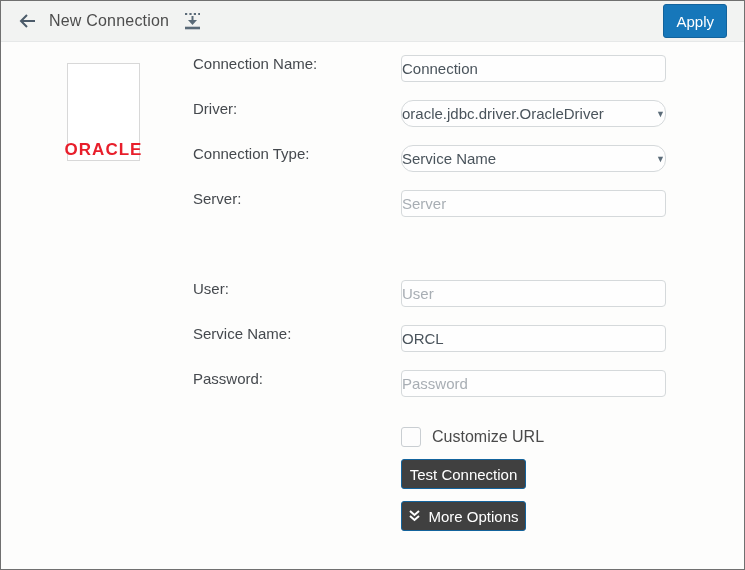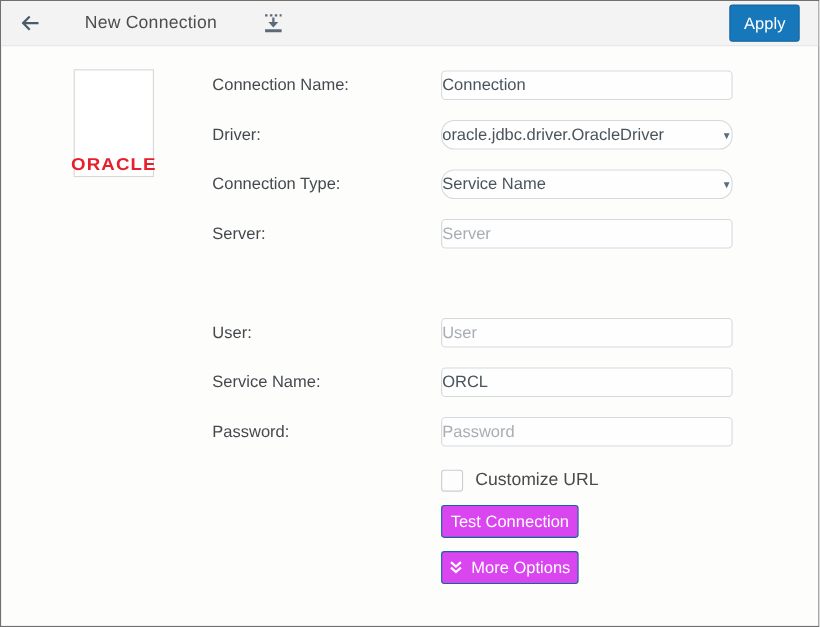--- a/index.html
+++ b/index.html
@@ -8,21 +8,21 @@
 
   .window {
     position:relative; width:745px; height:570px;
     background:#fdfdfc; border:1px solid #707070; overflow:hidden;
   }
 
   
   .header {
     position:absolute; top:0; left:0; right:0; height:41px;
     background:#f2f3f2; border-bottom:1px solid #e6e8e8;
-    display:flex; align-items:center; padding:0 17px;gap:28px;
+    display:flex; align-items:center; padding:0 17px;
   }
   .back-btn { display:flex; align-items:center; cursor:pointer; margin-right:12px; }
   .title { font-size:16px; color:#4d4d4d; letter-spacing:.2px; }
   .import-btn { display:flex; align-items:center; margin-left:13px; cursor:pointer; }
   .apply-btn {
     margin-left:auto; height:26px; padding:16px 12px;
     background:#1677ba; border:1px solid #13639c; border-radius:3px;
     color:#ffffff; font-size:15px; font-family:"Liberation Sans", sans-serif;
     cursor:pointer; display:flex; align-items:center;
   }
@@ -33,21 +33,21 @@
     background:#ffffff; border:1px solid #d8d8d8;
     display:flex; align-items:flex-end; justify-content:center;
   }
   .oracle-word {
     color:#e81e2b; font-size:17px; font-weight:bold; letter-spacing:1px;
     transform:scaleY(.92); white-space:nowrap;
   }
 
   
   .form { position:absolute; left:192px; top:54px; width:473px; }
-  .row { display:flex; align-items:center; height:45px; }
+  .row { display:flex; height:45px; }
   .lbl { width:208px; font-size:15px; color:#45494e; }
   .fld { width:265px; }
 
   .txt, .selbox {
     width:100%; height:27px; border:1px solid #d5d9db; border-radius:4px;
     background:#fefefe; font-size:15px; color:#4a545c;
     padding:0 0; font-family:"Liberation Sans", sans-serif;
   }
   .txt { outline:none; }
   .txt::placeholder { color:#a8aeb4; opacity:1; }
@@ -58,21 +58,21 @@
 
   .chk-row { display:flex; align-items:center; height:44px; padding-left:208px; }
   .checkbox {
     width:20px; height:20px; border:1px solid #c9ced2; border-radius:3px;
     background:#fdfdfd; cursor:pointer; flex:0 0 auto;
   }
   .chk-label { margin-left:11px; font-size:16px; color:#4a4a4a; }
 
   .action-col { margin-left:208px; display:flex; flex-direction:column; }
   .blue-btn {
-    height:30px; width:125px; background:#d946ef;
+    height:30px; width:125px; background:#404040;
     border:1px solid #13639c; border-radius:3px;
     color:#ffffff; font-size:15px; font-family:"Liberation Sans", sans-serif;
     display:flex; align-items:center; justify-content:center; cursor:pointer;
   }
   .blue-btn + .blue-btn { margin-top:12px; }
   .btn-icon { display:flex; align-items:center; margin-right:7px; }
 </style>
 </head>
 <body>
 

